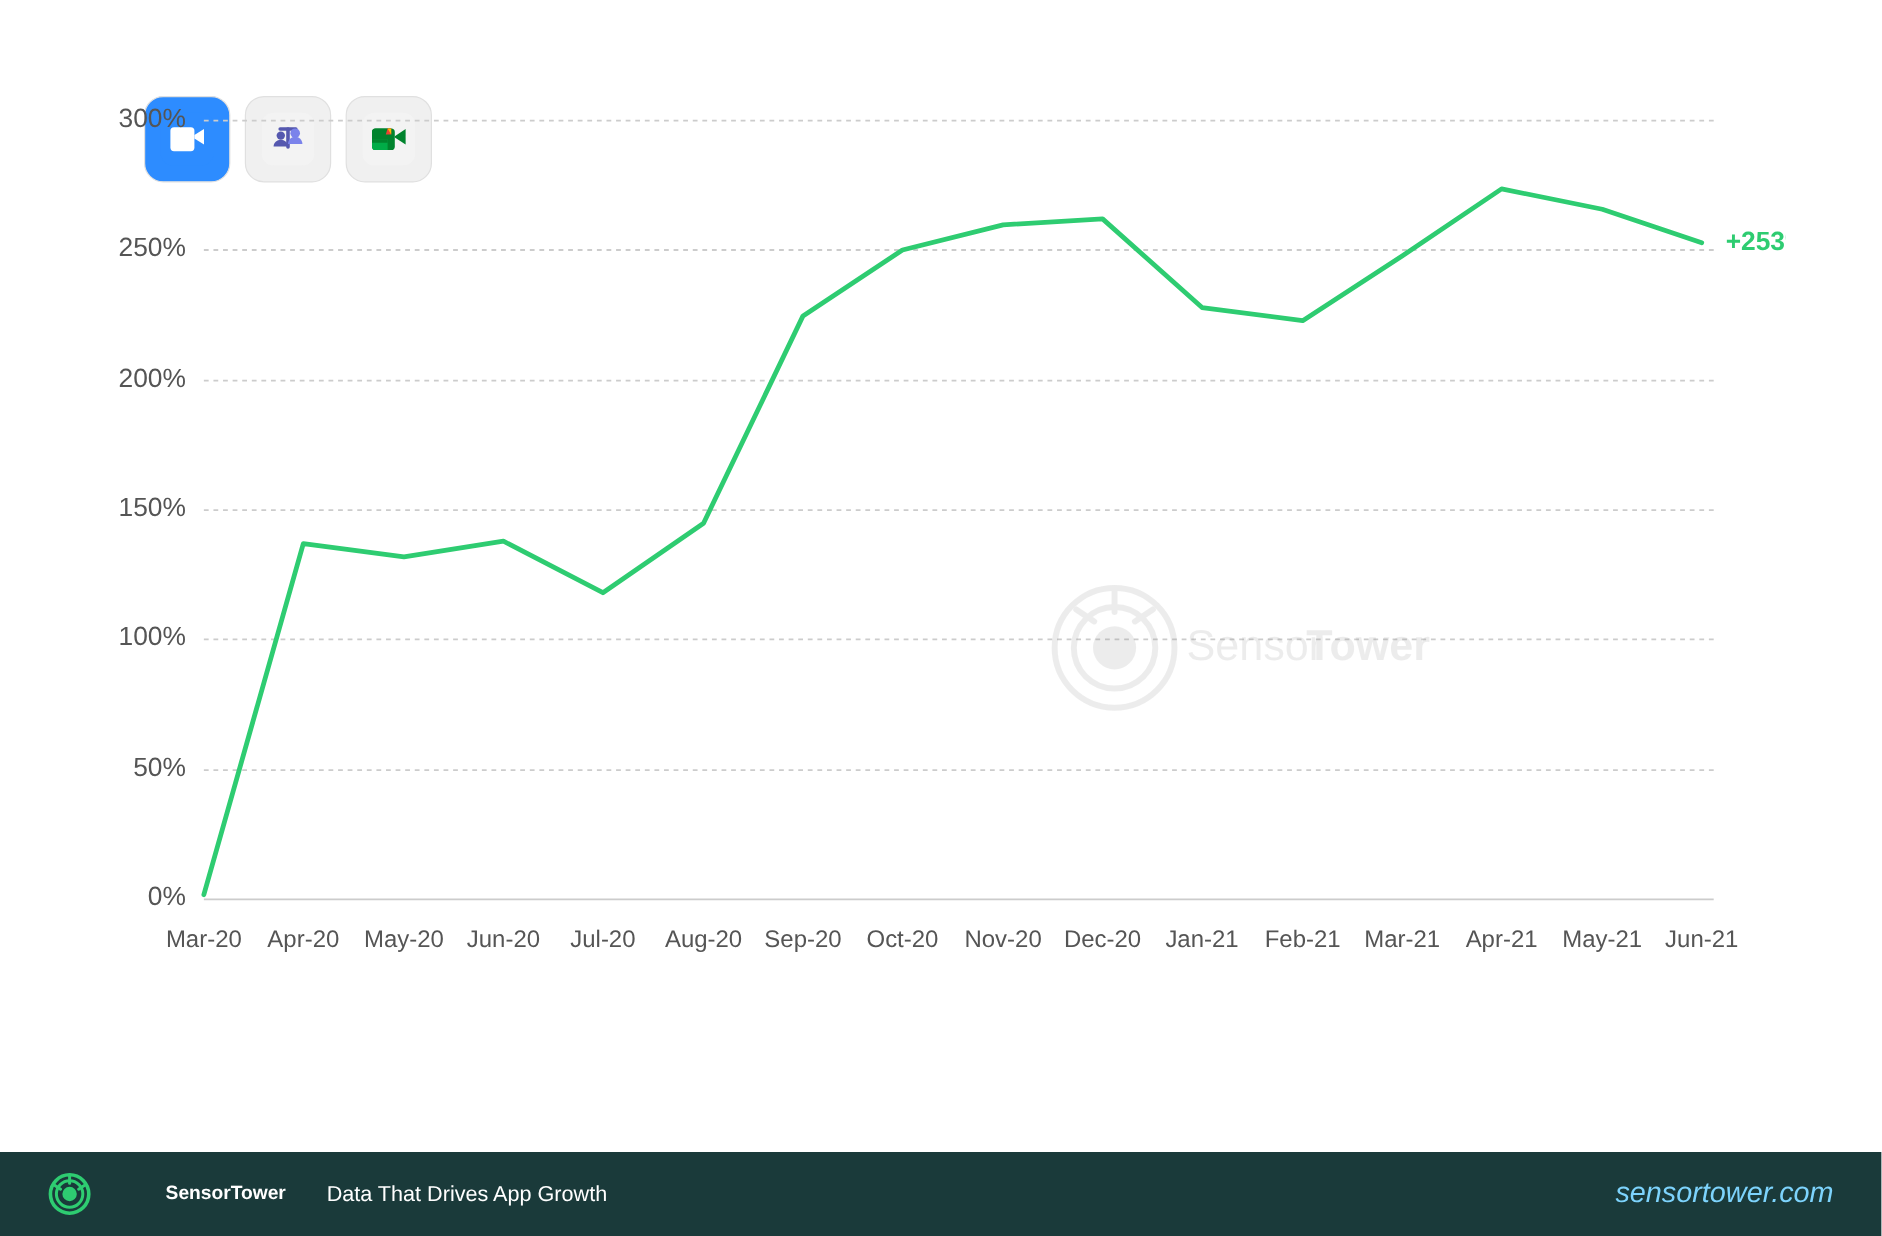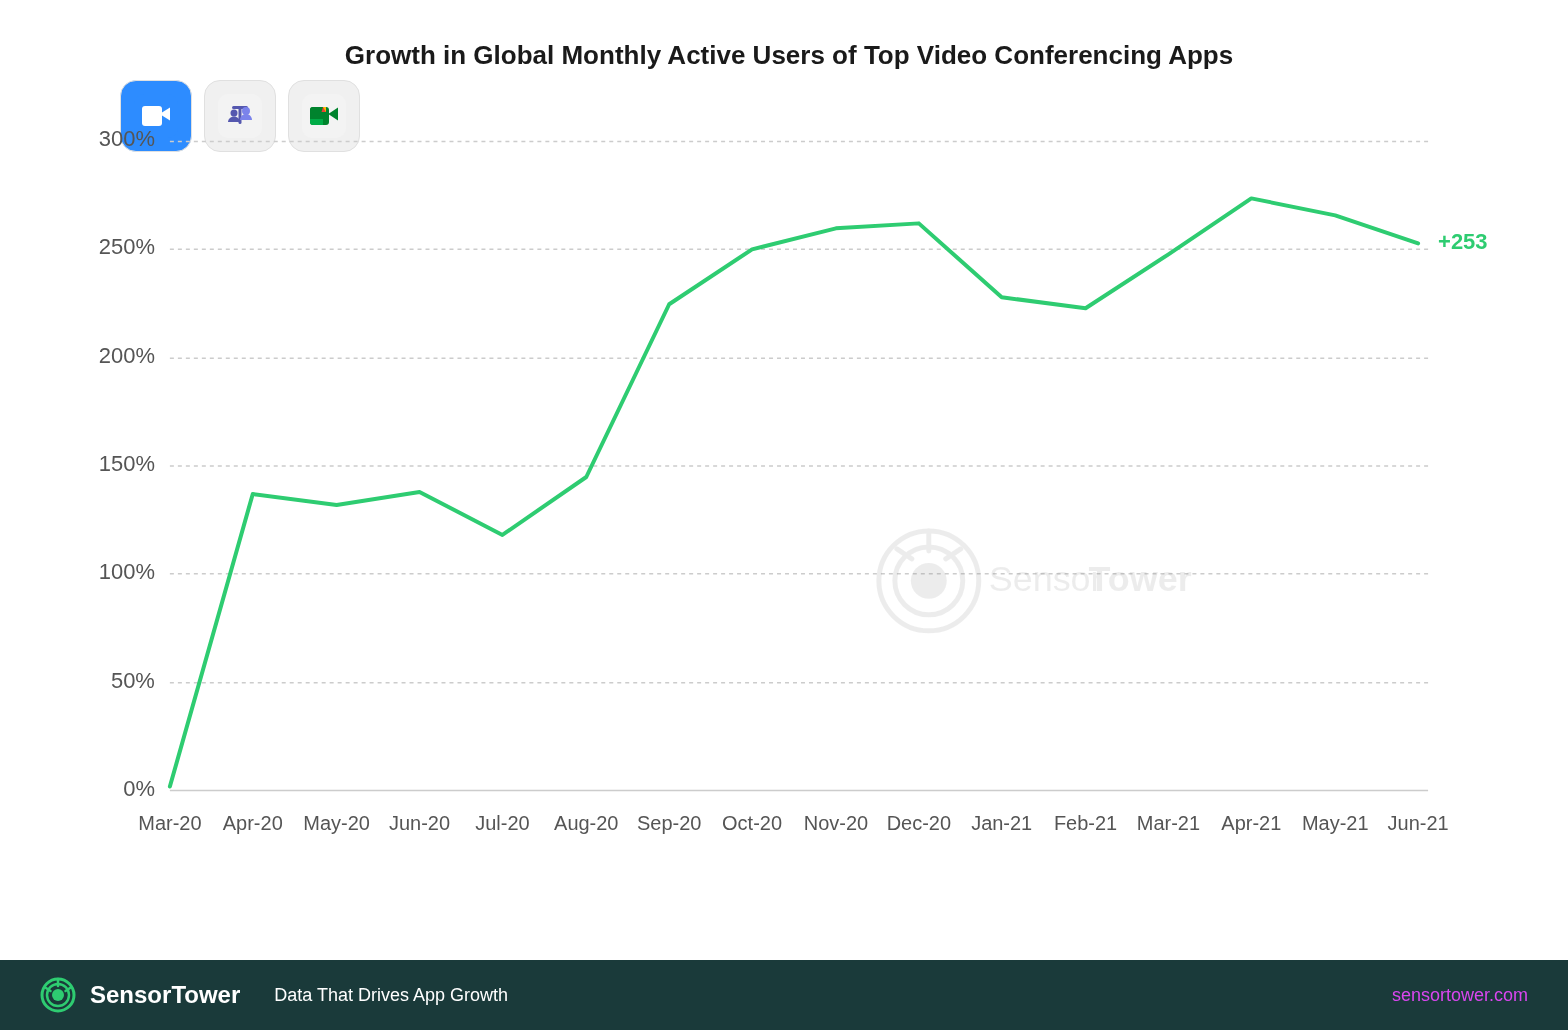--- a/index.html
+++ b/index.html
@@ -75,43 +75,44 @@
     .footer-left {
       display: flex;
       align-items: center;
       gap: 14px;
     }
     .footer-logo-icon {
       width: 36px;
       height: 36px;
     }
     .footer-brand {
-      font-size: 24px;
+      font-size: 16px;
       color: #ffffff;
       font-weight: 400;
+      margin-left: 48px;
     }
     .footer-brand span {
       font-weight: 700;
     }
     .footer-tagline {
       color: #ffffff;
       font-size: 18px;
       margin-left: 20px;
     }
     .footer-url {
-      color: #d946ef;
-      font-size: 18px;
+      color: #7dd3fc;
+      font-size: 24px;
+      font-style: italic;
     }
   </style>
 </head>
 <body>
 
 <div class="main-container">
   <div class="chart-area">
-    <div class="chart-title">Growth in Global Monthly Active Users of Top Video Conferencing Apps</div>
 
     <div class="app-icons">
 
       <div class="app-icon app-icon-zoom">
         <svg width="44" height="44" viewBox="0 0 44 44" fill="none">
           <rect width="44" height="44" rx="10" fill="#2d8cff"></rect>
           <path d="M8 15a3 3 0 013-3h14a3 3 0 013 3v14a3 3 0 01-3 3H11a3 3 0 01-3-3V15z" fill="white"></path>
           <path d="M28 18.5l8-5v13l-8-5V18.5z" fill="white"></path>
         </svg>
       </div>

